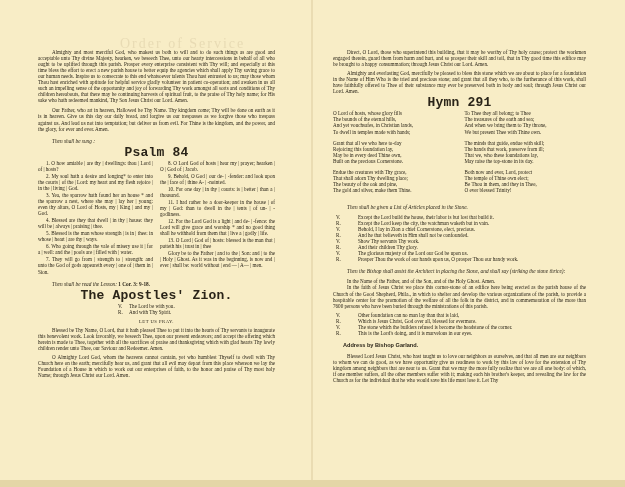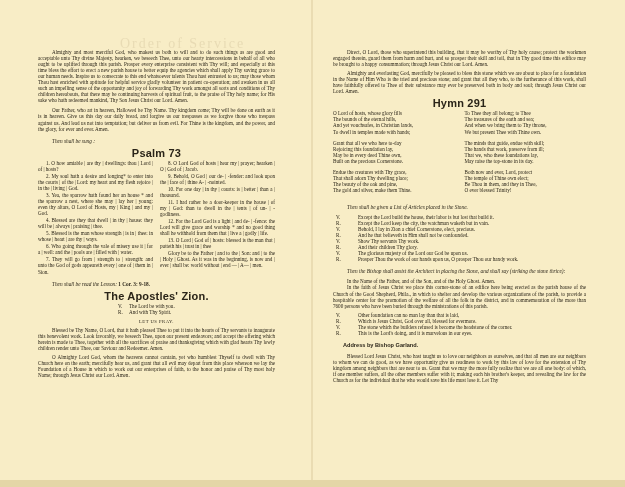--- a/index.html
+++ b/index.html
@@ -8,21 +8,21 @@
   .sheet{position:absolute;left:0;top:0;width:625px;height:480px;background:#f8edc6;}
   .bottom-edge{position:absolute;left:0;top:480px;width:625px;height:7px;background:#e4d6a7;}
   .fold{position:absolute;left:311px;top:0;width:2px;height:480px;background:rgba(190,170,120,0.25);}
   .page{position:absolute;top:0;height:480px;}
   .left{left:0;width:308px;}
   .right{left:313px;width:312px;}
   .ghost{position:absolute;top:36px;left:120px;font-size:14px;color:rgba(160,140,100,0.18);letter-spacing:2px;}
   .col{position:absolute;font-size:5.1px;line-height:6.05px;text-align:justify;}
   .p{text-indent:14px;margin:0 0 3px 0;}
   .inst{font-style:italic;margin:6px 0 4px 14px;font-size:5.3px;}
-  .bl{font-family:Liberation Sans, sans-serif;font-weight:bold;text-align:center;font-size:11px;margin:6px 0 4px 0;letter-spacing:0.2px;}
+  .bl{font-family:Liberation Mono, monospace;font-weight:bold;text-align:center;font-size:13px;margin:6px 0 4px 0;letter-spacing:0.2px;}
   .psalm{display:flex;justify-content:space-between;}
   .pcol{width:48.5%;}
   .pv{text-indent:8px;margin:0 0 1px 0;}
   .vr{margin:0 0 0 0;}
   .vr .lbl{display:inline-block;width:11px;}
   .vrc{text-align:left;}
   .small-caps{font-size:4.6px;letter-spacing:0.5px;text-align:center;margin:4px 0 2px 0;}
   .hymn{display:flex;justify-content:space-between;text-align:left;}
   .hcol{width:48%;}
   .stanza{margin-bottom:5px;}
@@ -34,21 +34,21 @@
 
 <div class="sheet">
   <div class="fold"></div>
 
   <div class="page left">
     <div class="ghost">Order of Service</div>
     <div class="col" style="left:38px;top:49px;width:237px;">
       <p class="p">Almighty and most merciful God, who makest us both to will and to do such things as are good and acceptable unto Thy divine Majesty, hearken, we beseech Thee, unto our hearty intercessions in behalf of all who ought to be uplifted through this parish. Prosper every enterprise consistent with Thy will; and especially at this time bless the effort to erect a new parish house to better equip the agencies which shall apply Thy saving grace to our human needs. Inspire us to consecrate to this end whatsoever talents Thou hast entrusted to us; may those whom Thou hast enriched with aptitude for helpful service gladly volunteer in patient co-operation; and awaken in us all such an impelling sense of the opportunity and joy of forwarding Thy work amongst all sorts and conditions of Thy children hereabouts, that there may be continuing harvests of spiritual fruit, to the praise of Thy holy name; for His sake who hath redeemed mankind, Thy Son Jesus Christ our Lord. Amen.</p>
       <p class="p" style="margin-top:4px;">Our Father, who art in heaven, Hallowed be Thy Name. Thy kingdom come; Thy will be done on earth as it is in heaven. Give us this day our daily bread, and forgive us our trespasses as we forgive those who trespass against us. And lead us not into temptation; but deliver us from evil. For Thine is the kingdom, and the power, and the glory, for ever and ever. Amen.</p>
       <div class="inst">Then shall be sung :</div>
-      <div class="bl">Psalm 73</div>
+      <div class="bl">Psalm 84</div>
       <div class="psalm">
         <div class="pcol">
           <p class="pv">1. O how amiable | are thy | dwellings: thou | Lord | of | hosts?</p>
           <p class="pv">2. My soul hath a desire and longing* to enter into the courts | of the | Lord: my heart and my flesh rejoice | in the | living | God.</p>
           <p class="pv">3. Yea, the sparrow hath found her an house * and the sparrow a nest, where she may | lay her | young: even thy altars, O Lord of Hosts, my | King | and my | God.</p>
           <p class="pv">4. Blessed are they that dwell | in thy | house: they will be | always | praising | thee.</p>
           <p class="pv">5. Blessed is the man whose strength | is in | thee: in whose | heart | are thy | ways.</p>
           <p class="pv">6. Who going through the vale of misery use it | for a | well: and the | pools are | filled with | water.</p>
           <p class="pv">7. They will go from | strength to | strength: and unto the God of gods appeareth every | one of | them in | Sion.</p>
         </div>

